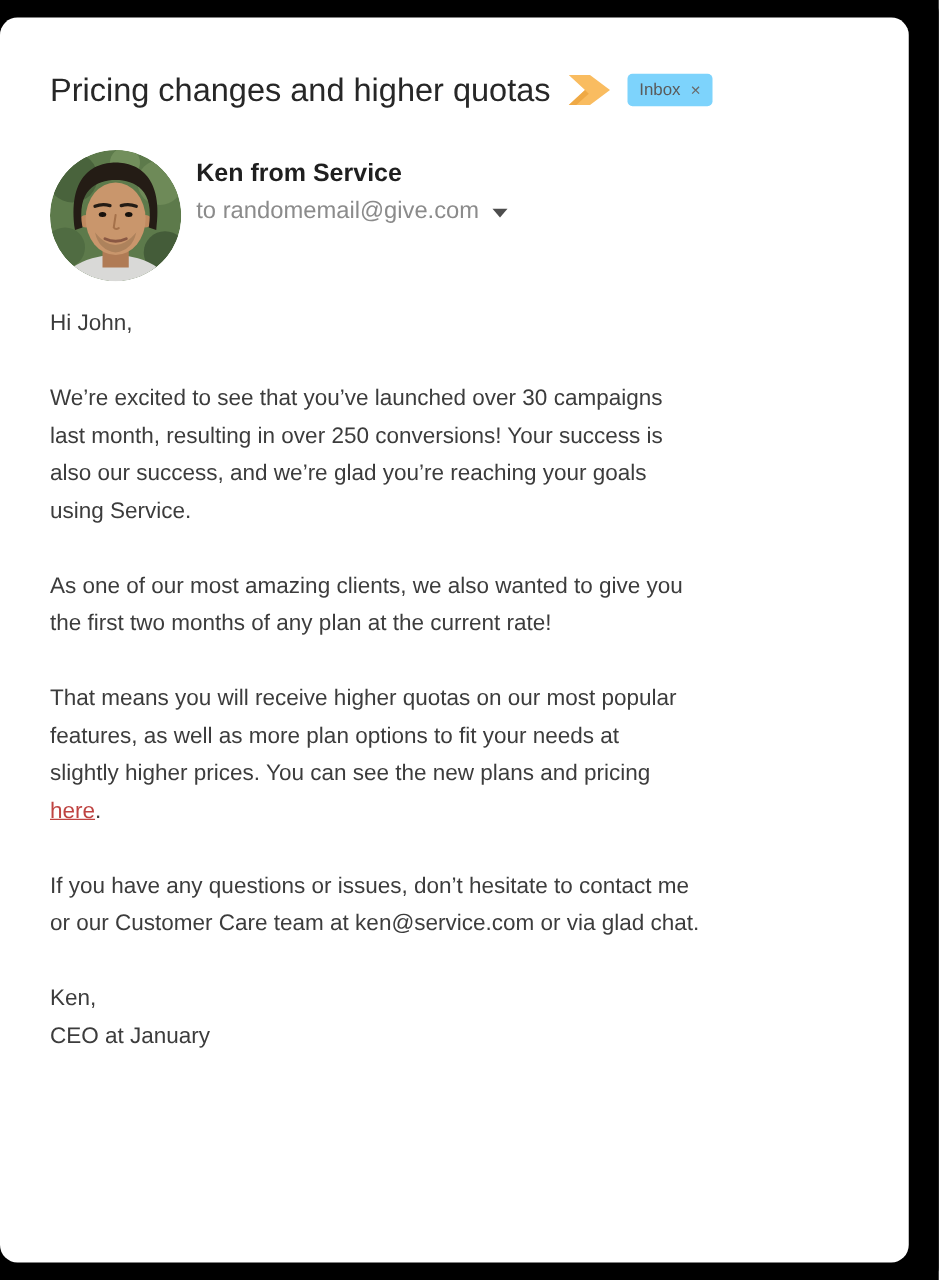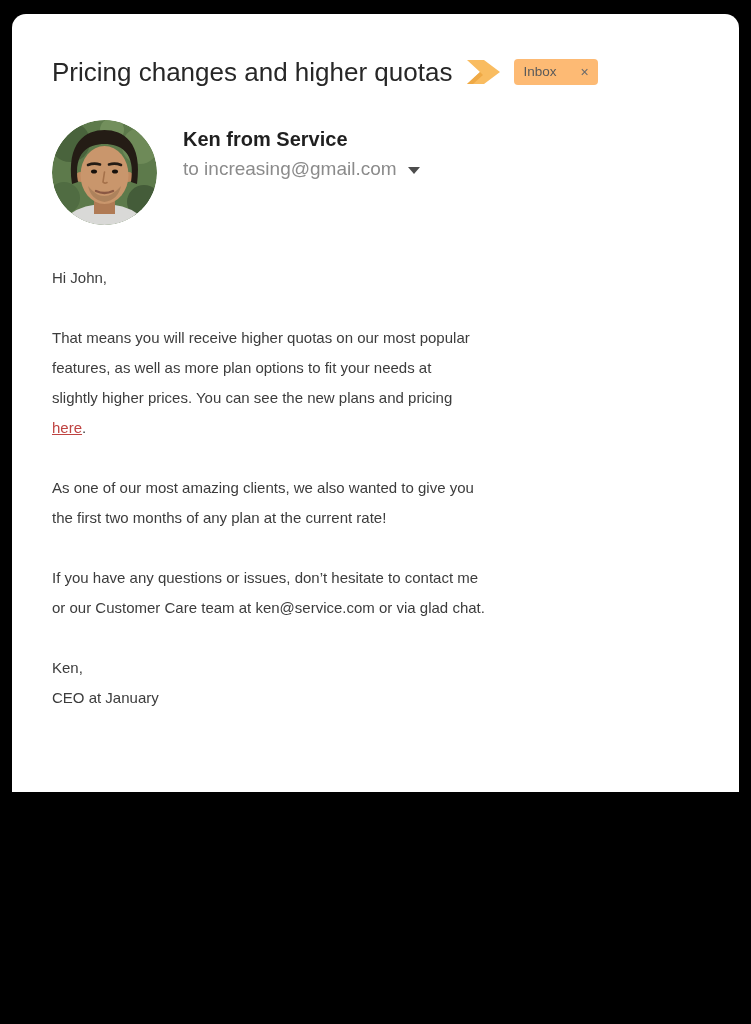--- a/index.html
+++ b/index.html
@@ -4,24 +4,24 @@
 <style>
   * { box-sizing: border-box; }
   html, body { margin: 0; padding: 0; }
   body {
     background: #000000;
     font-family: "Liberation Sans", "DejaVu Sans", sans-serif;
     width: 751px;
   }
   .frame {
     width: 751px;
-    height: 792px;
+    height: 1024px;
     background: #000000;
     border-radius: 10px;
-    padding: 14px 12px;
+    padding: 14px 0;
   }
   .card {
     background: #ffffff;
     border-radius: 14px;
     width: 727px;
     height: 996px;
     padding: 40px 38px 0 40px;
     overflow: hidden;
   }
 
@@ -41,40 +41,40 @@
   }
   .marker {
     display: inline-flex;
     align-items: center;
     cursor: pointer;
     margin-left: 2px;
   }
   .chip {
     display: inline-flex;
     align-items: center;
-    gap: 24px;
-    background: #fdba74;
+    gap: 8px;
+    background: #7dd3fc;
     color: #5a5a5a;
     font-size: 13.5px;
     line-height: 1;
     padding: 6px 9px;
     border-radius: 4px;
     cursor: pointer;
     user-select: none;
   }
   .chip-x {
     font-size: 14px;
     color: #6a6a6a;
     line-height: 1;
   }
 
   
   .sender-row {
     display: flex;
-    gap: 26px;
+    gap: 12px;
     margin-top: 30px;
   }
   .avatar {
     width: 105px;
     height: 105px;
     border-radius: 50%;
     overflow: hidden;
     flex: 0 0 auto;
   }
   .sender-meta { padding-top: 6px; }
@@ -98,22 +98,22 @@
     height: 0;
     border-left: 6px solid transparent;
     border-right: 6px solid transparent;
     border-top: 7px solid #4d4d4d;
     display: inline-block;
     margin-top: 2px;
   }
 
   
   .email-body {
-    margin-top: 38px;
-    font-size: 15px;
+    margin-top: 18px;
+    font-size: 18px;
     line-height: 30px;
     color: #3c3c3c;
   }
   .email-body p {
     margin: 0 0 30px 0;
     white-space: pre-line;
   }
   .link {
     color: #bf4341;
     text-decoration: underline;
@@ -167,34 +167,38 @@
             <ellipse cx="63" cy="51.5" rx="3" ry="2" fill="#17110c"></ellipse>
             <path d="M52.5 52 L51 62 Q52.5 64 55 62.5" stroke="#a5714a" stroke-width="1.6" fill="none" stroke-linecap="round"></path>
             <path d="M44 71 Q52.5 75 61 71" stroke="#8a5843" stroke-width="2.4" fill="none" stroke-linecap="round"></path>
             <path d="M36 66 Q52 86 69 66 Q66 80 52.5 82 Q39 80 36 66" fill="rgba(66,48,32,0.2)"></path>
           </g>
         </svg>
       </div>
       <div class="sender-meta">
         <div class="sender-name">Ken from Service</div>
         <div class="to-line">
-          <span>to increasing@gmail.com</span>
+          <span>to randomemail@give.com</span>
           <span class="caret"></span>
         </div>
       </div>
     </div>
 
     <div class="email-body">
       <p>Hi John,</p>
+      <p>We’re excited to see that you’ve launched over 30 campaigns
+last month, resulting in over 250 conversions! Your success is
+also our success, and we’re glad you’re reaching your goals
+using Service.</p>
+      <p>As one of our most amazing clients, we also wanted to give you
+the first two months of any plan at the current rate!</p>
       <p><span>That means you will receive higher quotas on our most popular
 features, as well as more plan options to fit your needs at
 slightly higher prices. You can see the new plans and pricing
 </span><a href="#" class="link">here</a><span>.</span></p>
-      <p>As one of our most amazing clients, we also wanted to give you
-the first two months of any plan at the current rate!</p>
       <p>If you have any questions or issues, don’t hesitate to contact me
 or our Customer Care team at ken@service.com or via glad chat.</p>
       <p>Ken,
 CEO at January</p>
     </div>
 
   </div>
 </div>
 
 </body></html>

